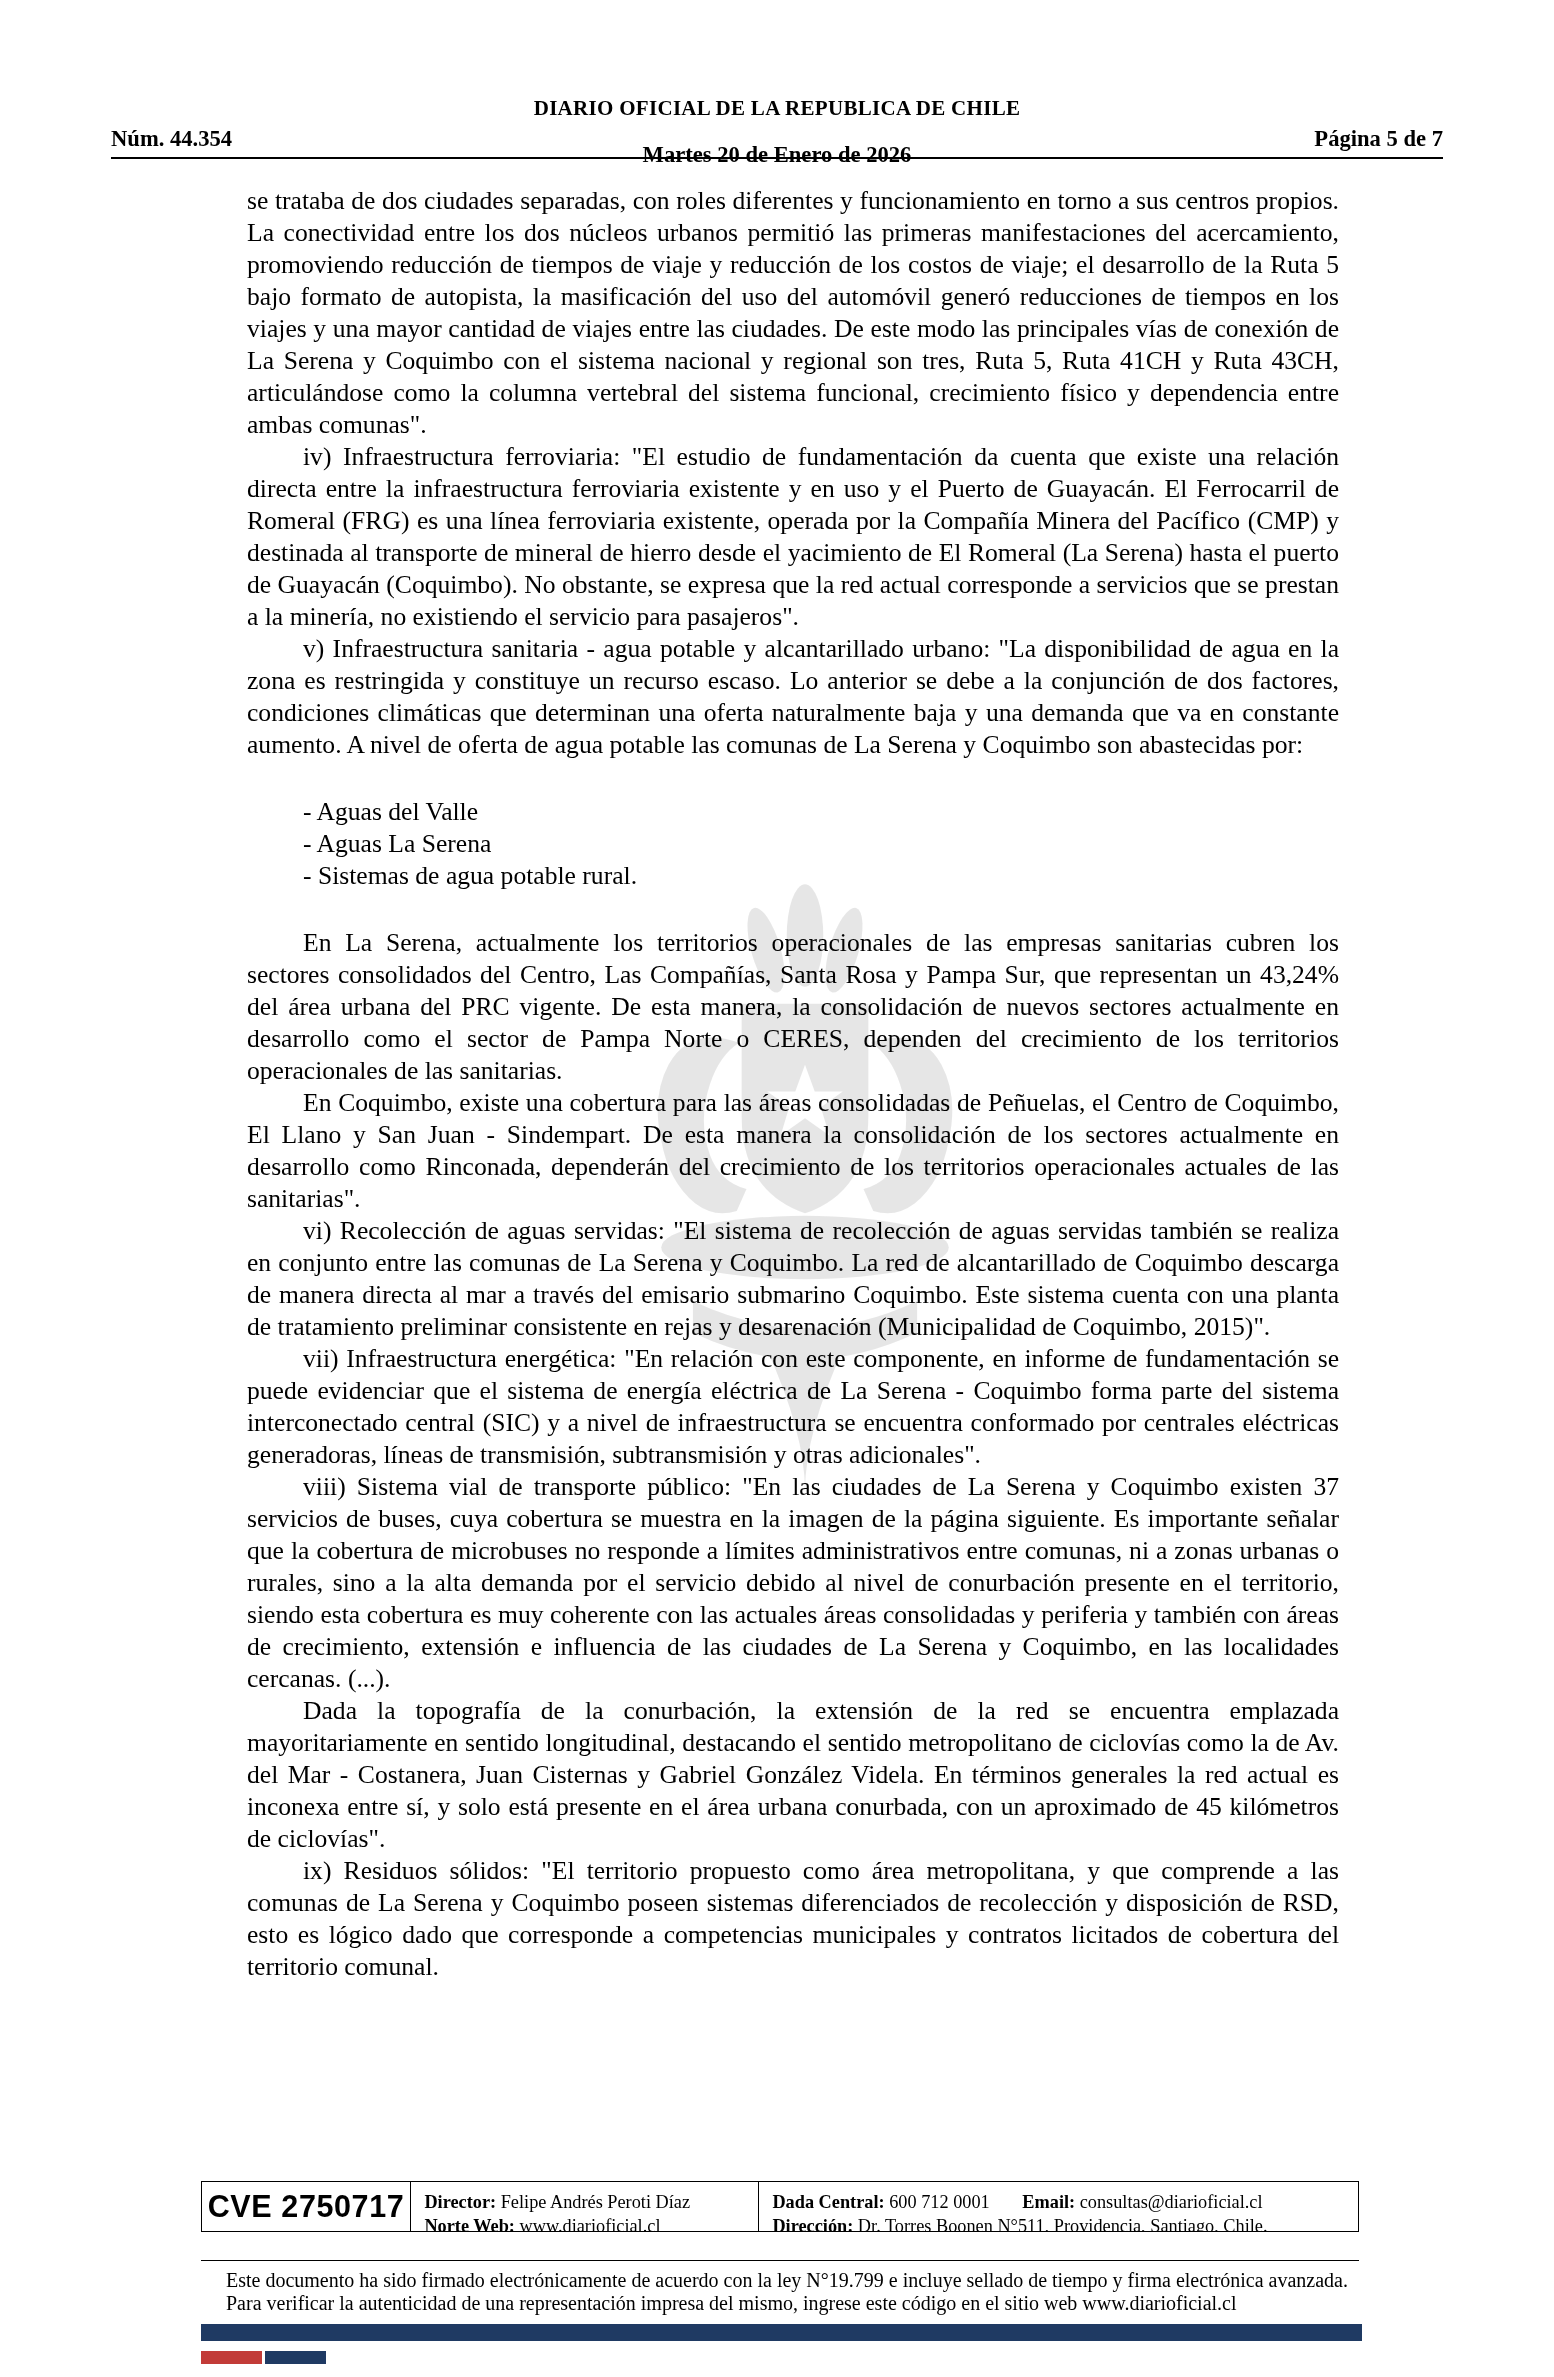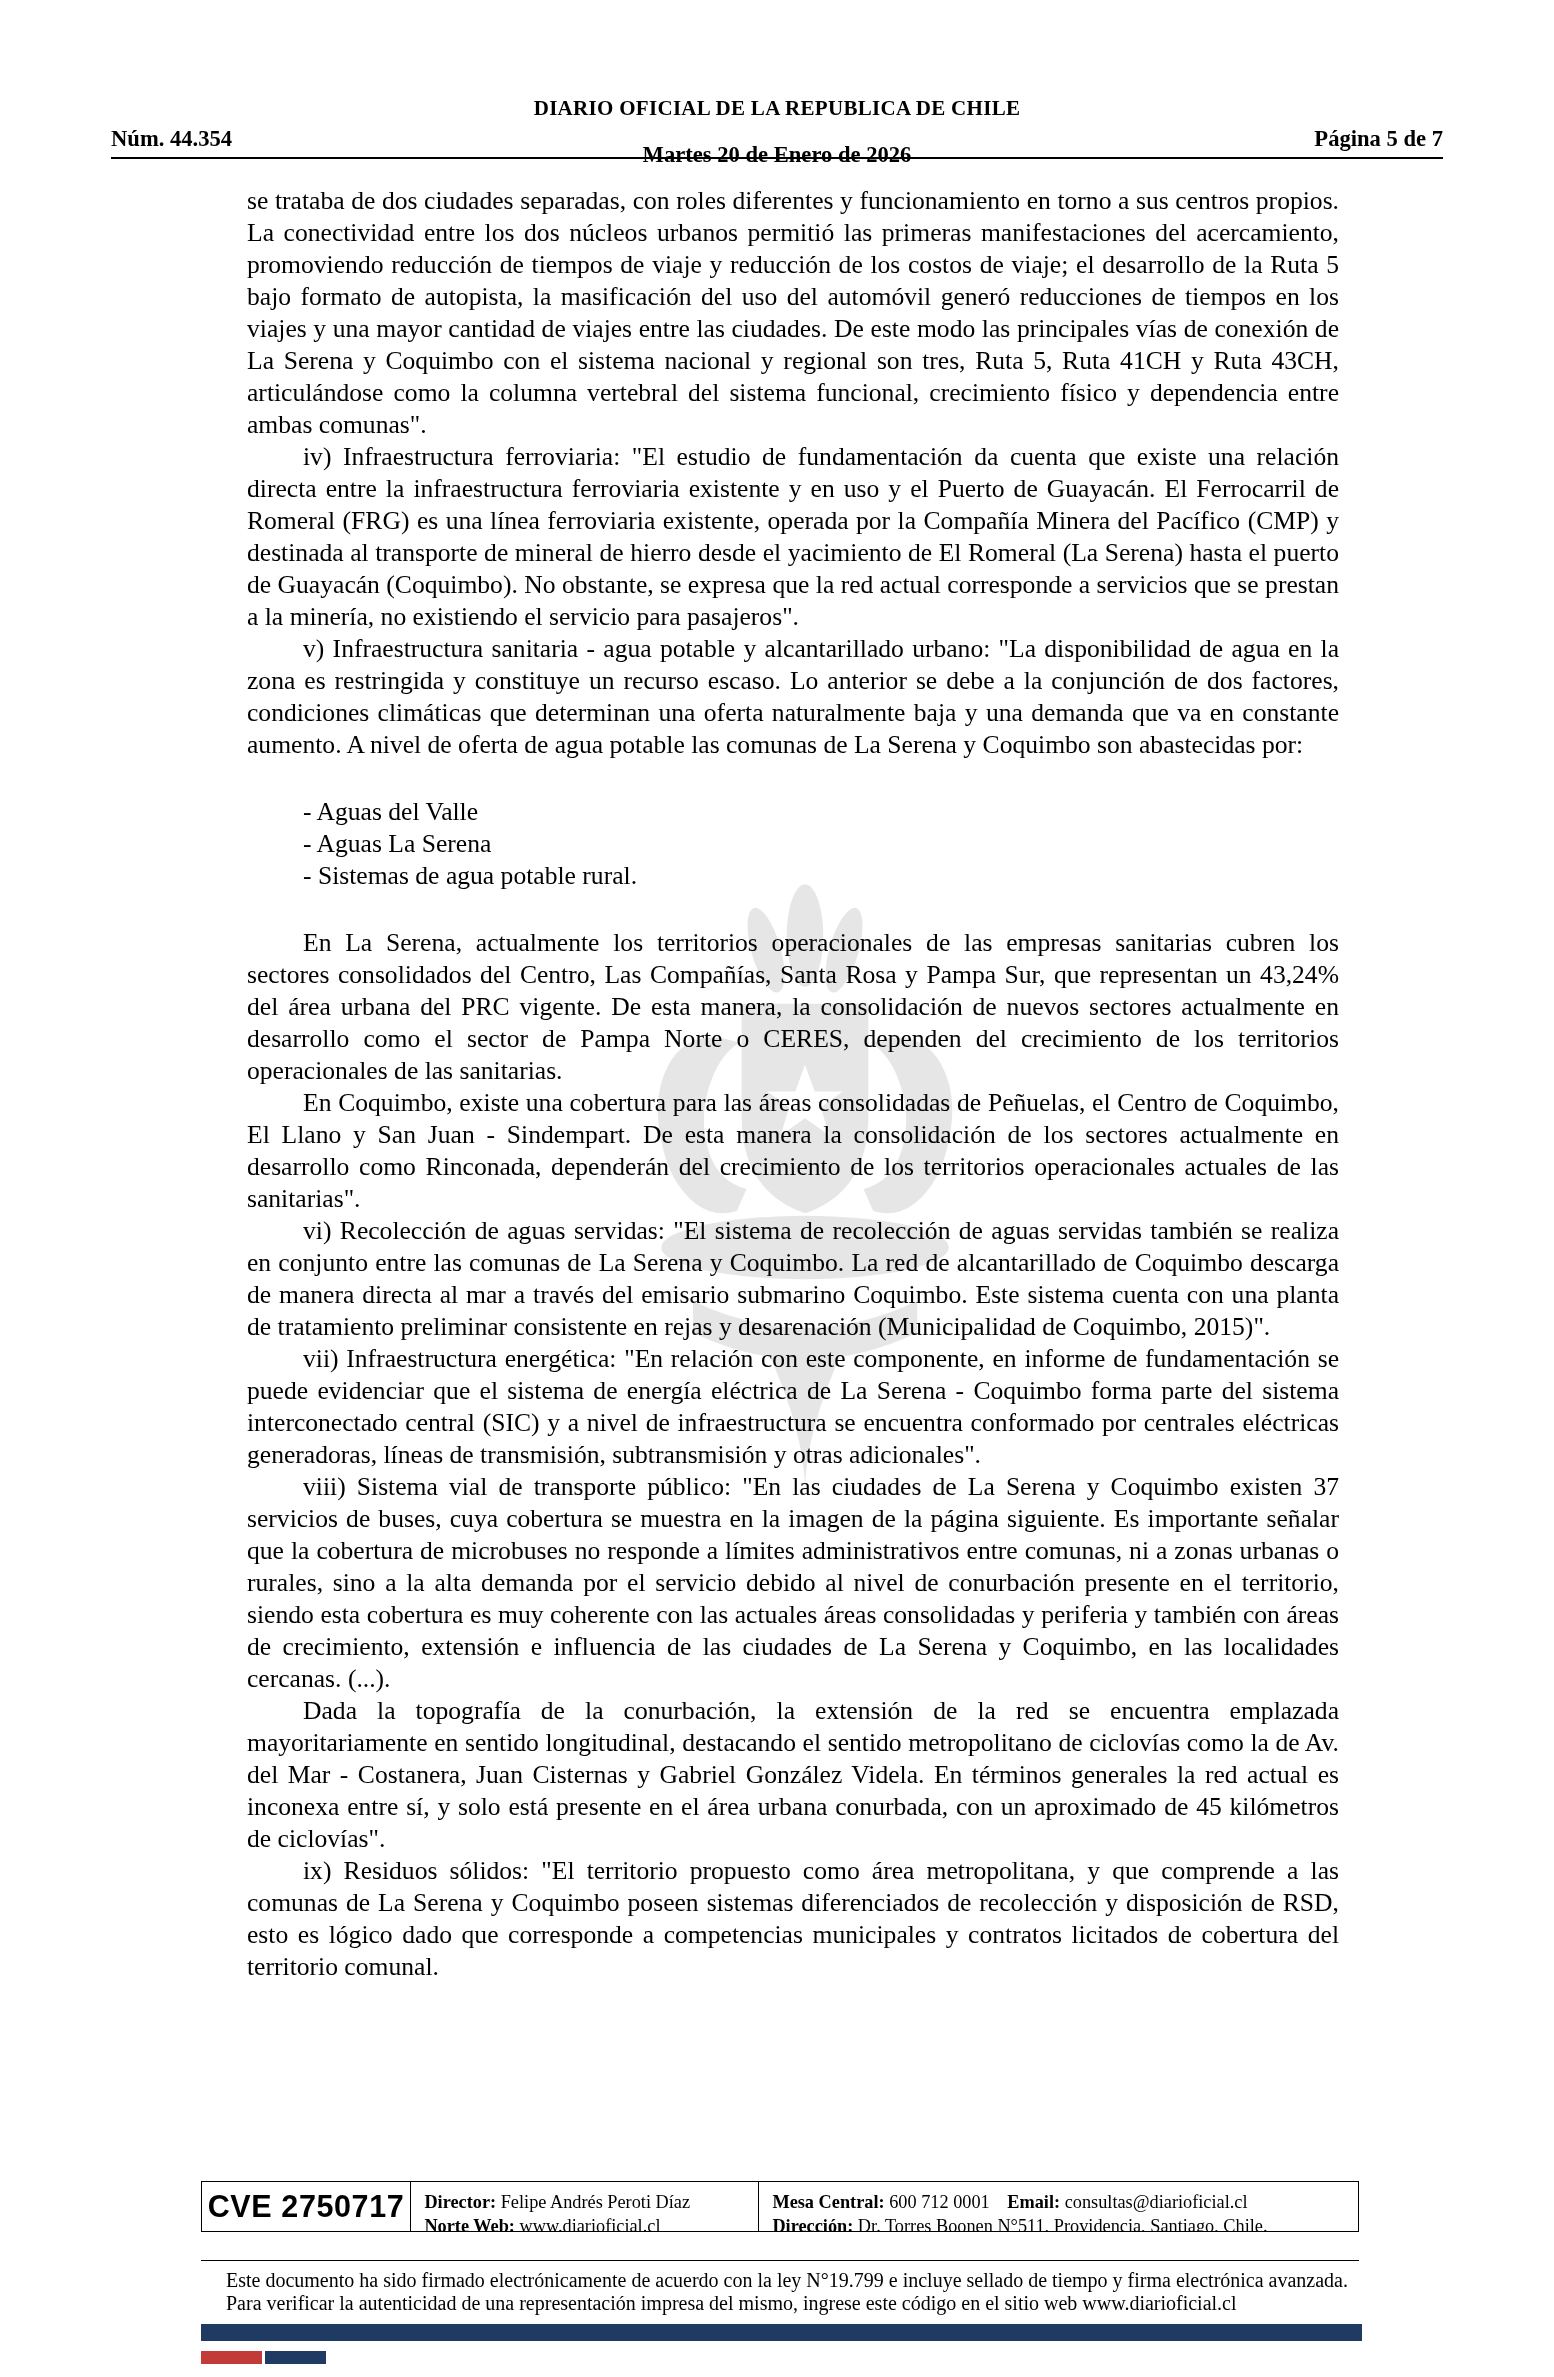--- a/index.html
+++ b/index.html
@@ -87,21 +87,21 @@
     font-size:18.3px;line-height:24.4px;
     white-space:nowrap;overflow:hidden;
   }
   .cell-contact{
     flex:1;
     padding:8px 13.4px;
     font-size:18.3px;line-height:24.4px;
     white-space:nowrap;overflow:hidden;
   }
   .cell-dir b,.cell-contact b{font-weight:bold;}
-  .gap{margin-left:13px;}
+  .gap{margin-left:28px;}
 
   .footer-rule{
     position:absolute;
     left:201px; top:2260px;
     width:1158px;
     border-top:1.8px solid #000;
   }
   .legal{
     position:absolute;
     left:226px; top:2269px;
@@ -185,21 +185,21 @@
         <b>Director:</b>
         <span>Felipe Andrés Peroti Díaz</span>
       </div>
       <div>
         <b>Norte Web:</b>
         <span>www.diarioficial.cl</span>
       </div>
     </div>
     <div class="cell-contact">
       <div>
-        <b>Mesa Central:</b>
+        <b>Dada Central:</b>
         <span>600 712 0001</span>
         <b class="gap">Email:</b>
         <span>consultas@diarioficial.cl</span>
       </div>
       <div>
         <b>Dirección:</b>
         <span>Dr. Torres Boonen N°511, Providencia, Santiago, Chile.</span>
       </div>
     </div>
   </div>

